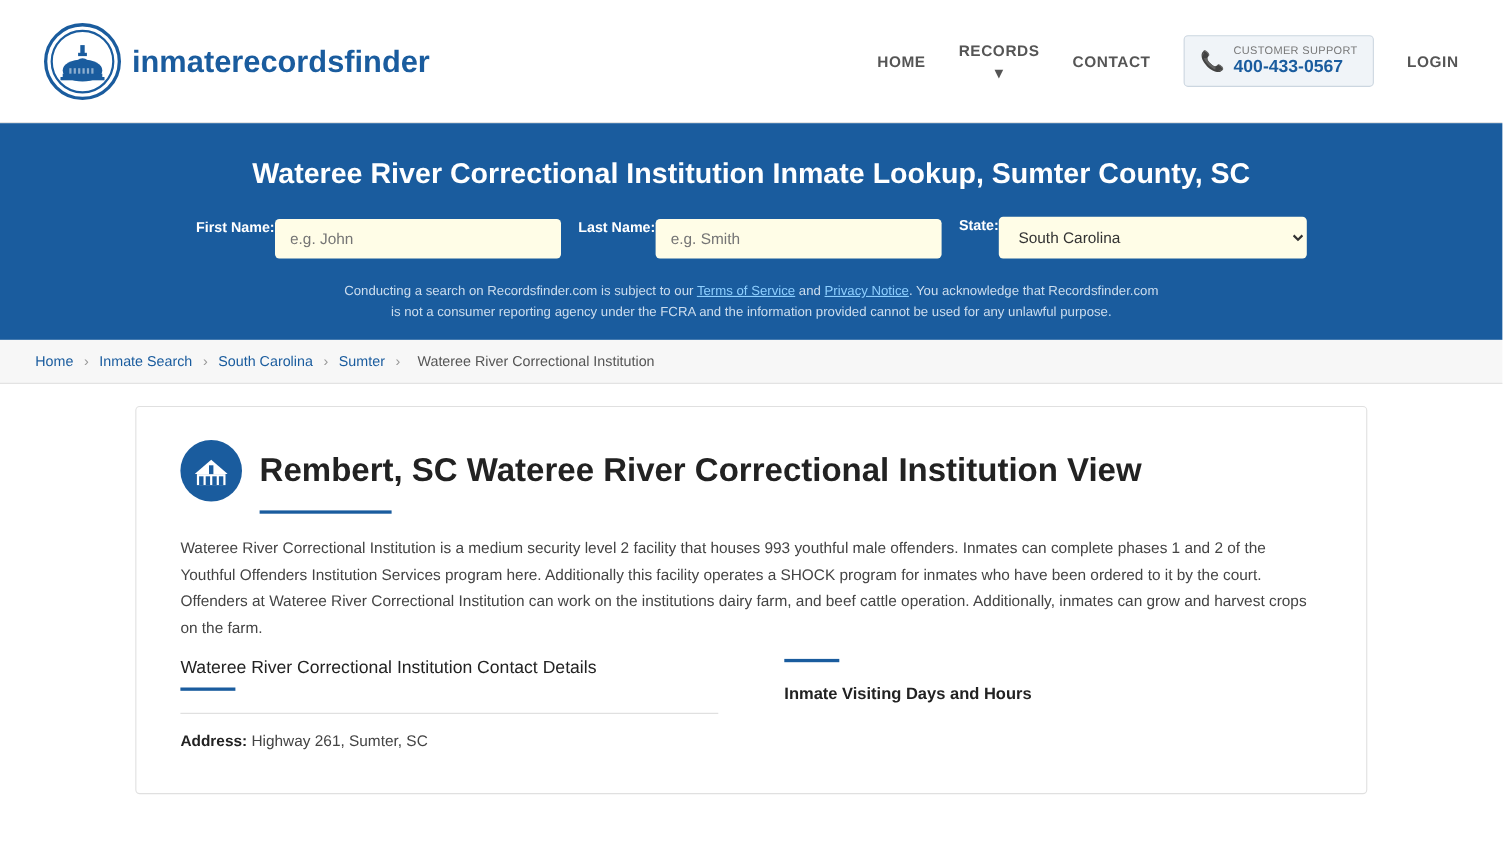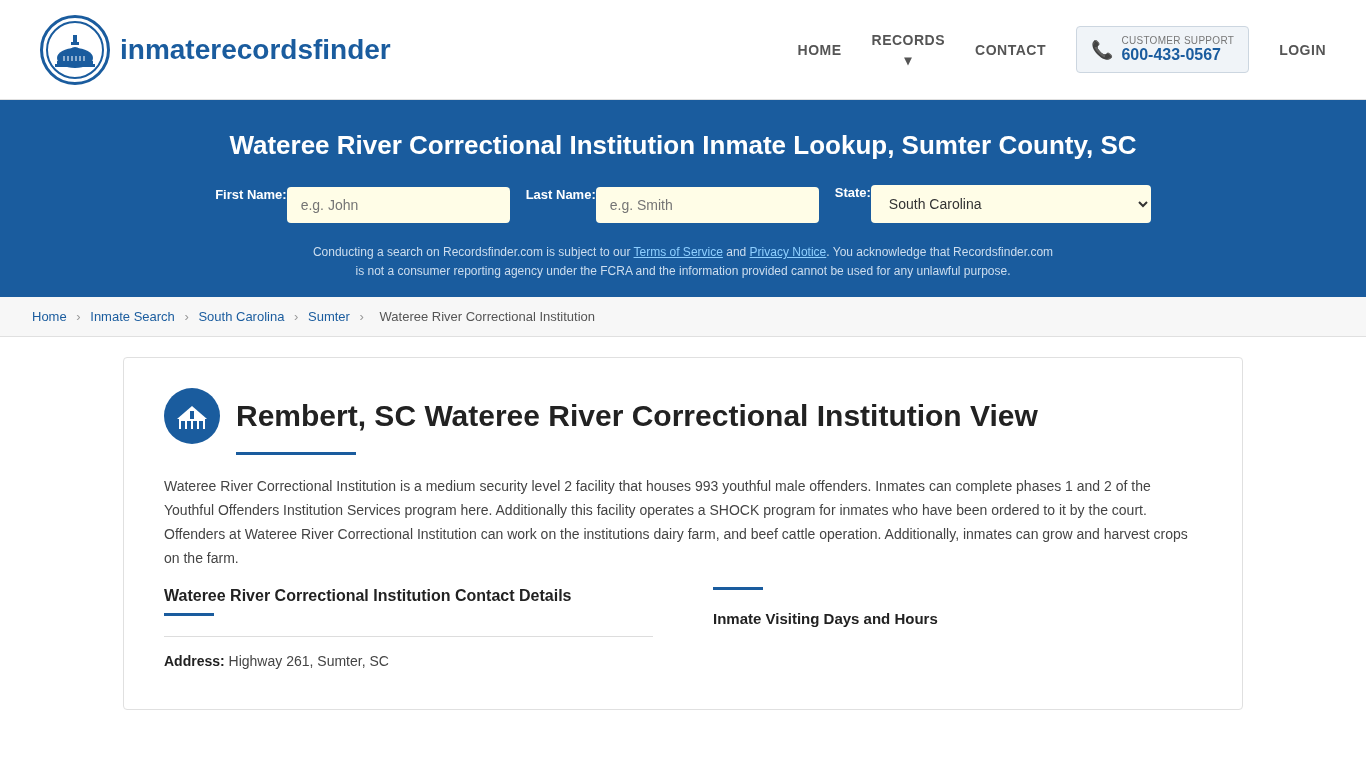--- a/index.html
+++ b/index.html
@@ -6,21 +6,21 @@
     body { font-family: Arial, sans-serif; font-size: 14px; color: #333; background: #fff; }
 
     
     .header {
       background: #fff;
       border-bottom: 1px solid #e0e0e0;
       padding: 10px 40px;
       display: flex;
       align-items: center;
       justify-content: space-between;
-      height: 100px;
+      height: 112px;
     }
     .logo-area {
       display: flex;
       align-items: center;
       gap: 10px;
     }
     .logo-icon {
       width: 70px;
       height: 70px;
       border-radius: 50%;
@@ -115,21 +115,21 @@
       display: flex;
       align-items: flex-start;
     }
     .form-group label {
       color: #fff;
       font-size: 13px;
       font-weight: 600;
       margin-bottom: 6px;
     }
     .form-group input {
-      width: 223px;
+      width: 260px;
       padding: 10px 14px;
       font-size: 14px;
       border: none;
       border-radius: 4px;
       background: #fffde7;
       color: #aaa;
     }
     .form-group select {
       width: 280px;
       padding: 10px 14px;
@@ -223,21 +223,21 @@
     }
     .two-col {
       display: flex;
       gap: 60px;
     }
     .col-left, .col-right {
       flex: 1;
     }
     .section-title {
       font-size: 16px;
-      font-weight: 700;
+      font-weight: 400;
       color: #222;
       margin-bottom: 8px;
     }
     .section-underline {
       width: 50px;
       height: 3px;
       background: #1a5c9e;
       margin-bottom: 20px;
     }
     .detail-row {
@@ -292,21 +292,21 @@
     <a href="#" class="nav-link">HOME</a>
     <a href="#" class="nav-link records-link">
       <span>RECORDS</span>
       <span>▾</span>
     </a>
     <a href="#" class="nav-link">CONTACT</a>
     <div class="customer-support">
       <span class="phone-icon">📞</span>
       <div>
         <div class="support-text">CUSTOMER SUPPORT</div>
-        <div class="phone-number">600-433-0567</div>
+        <div class="phone-number">400-433-0567</div>
       </div>
     </div>
     <a href="#" class="login-link">LOGIN</a>
   </nav>
 </header>
 
 <section class="hero">
   <h1>Wateree River Correctional Institution Inmate Lookup, Sumter County, SC</h1>
   <div class="search-form">
     <div class="form-group">

